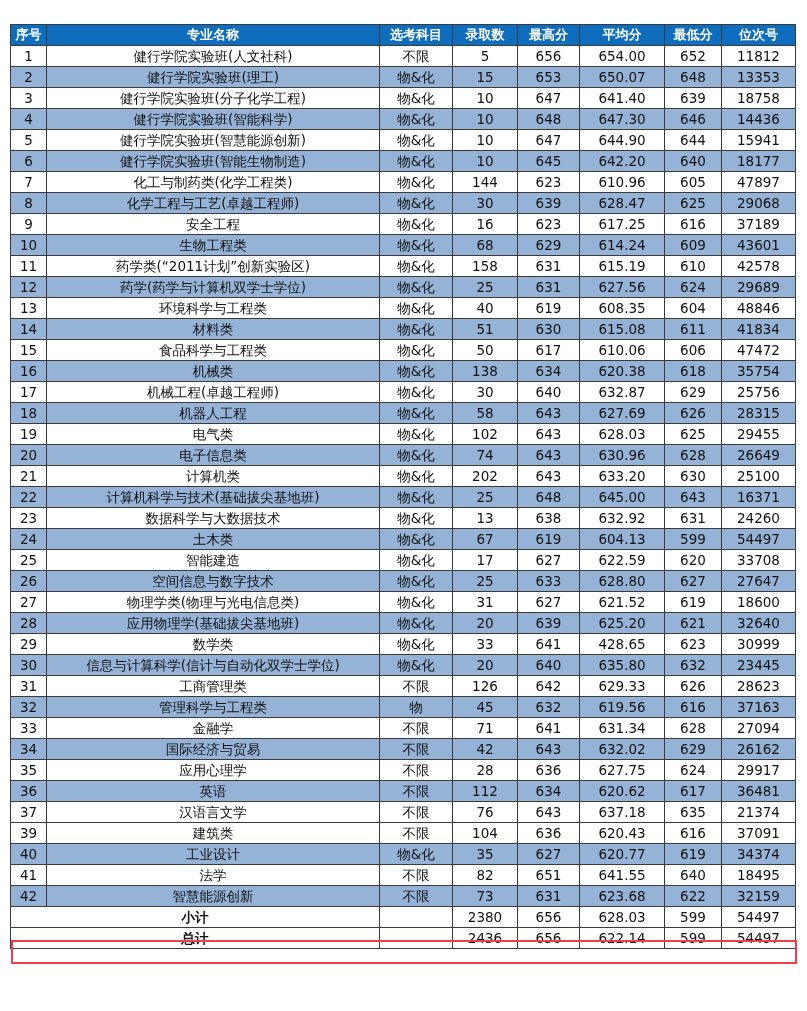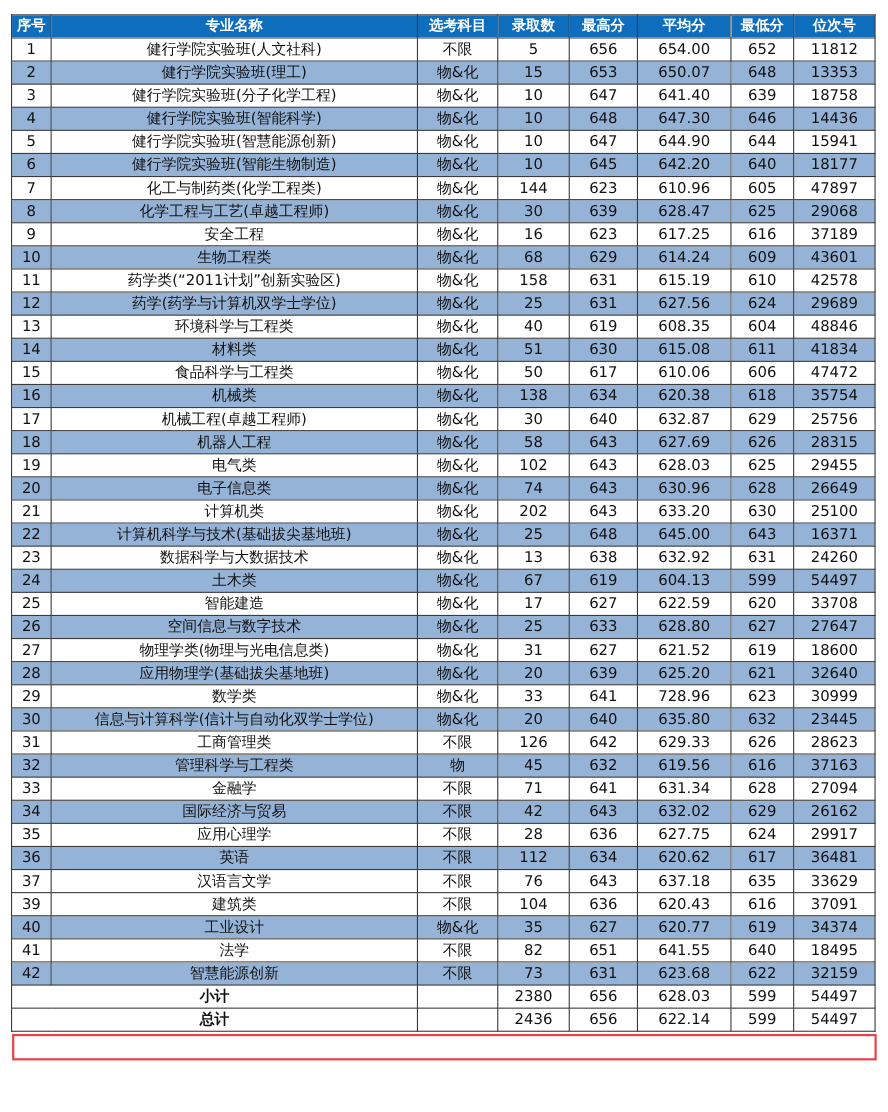--- a/index.html
+++ b/index.html
@@ -1,18 +1,18 @@
 <!DOCTYPE html>
 <html><head>
 <meta charset="utf-8">
 <style>
   html, body { margin:0; padding:0; background:#ffffff; }
   body { width:807px; height:1011px; position:relative; overflow:hidden;
          font-family:"DejaVu Sans", "Liberation Sans", sans-serif; }
-  table { position:absolute; left:10px; top:13px; border-collapse:collapse;
+  table { position:absolute; left:10px; top:24px; border-collapse:collapse;
           table-layout:fixed; width:785px; }
   td, th { border:1px solid #3a3a3a; text-align:center; padding:0;
            height:20px; font-size:13.5px; color:#111; line-height:20px;
            white-space:nowrap; overflow:hidden; }
   th { background:#0f6dbd; color:#ffffff; font-weight:bold; font-size:13px; }
   tr.alt td { background:#95b3d7; }
   tr.sum td { background:#ffffff; }
   td.bold { font-weight:bold;margin-left:44px; }
   .hl { position:absolute; border:2px solid #e8414a; left:11px; top:940px;
         width:786px; height:24px; box-sizing:border-box; pointer-events:none; }
@@ -323,21 +323,21 @@
         <td>625.20</td>
         <td>621</td>
         <td>32640</td>
       </tr>
       <tr>
         <td>29</td>
         <td>数学类</td>
         <td>物&amp;化</td>
         <td>33</td>
         <td>641</td>
-        <td>728.96</td>
+        <td>428.65</td>
         <td>623</td>
         <td>30999</td>
       </tr>
       <tr class="alt">
         <td>30</td>
         <td>信息与计算科学(信计与自动化双学士学位)</td>
         <td>物&amp;化</td>
         <td>20</td>
         <td>640</td>
         <td>635.80</td>
@@ -405,21 +405,21 @@
         <td>36481</td>
       </tr>
       <tr>
         <td>37</td>
         <td>汉语言文学</td>
         <td>不限</td>
         <td>76</td>
         <td>643</td>
         <td>637.18</td>
         <td>635</td>
-        <td>33629</td>
+        <td>21374</td>
       </tr>
       <tr>
         <td>39</td>
         <td>建筑类</td>
         <td>不限</td>
         <td>104</td>
         <td>636</td>
         <td>620.43</td>
         <td>616</td>
         <td>37091</td>

